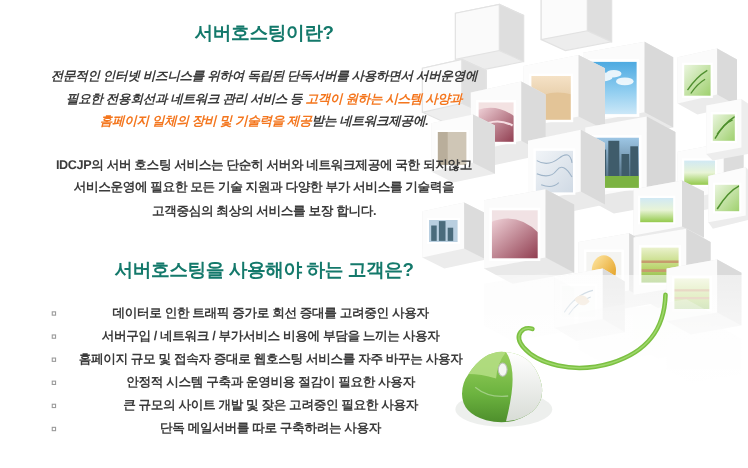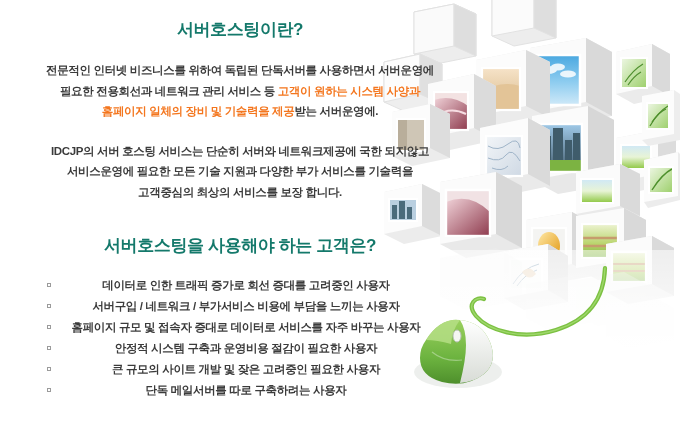--- a/index.html
+++ b/index.html
@@ -45,21 +45,21 @@
     margin: 0;
     color: #3b3b3b;
     font-size: 11.5px;
     font-weight: bold;
     line-height: 20.5px;
     letter-spacing: -0.35px;
     white-space: nowrap;
   }
   .para .hl { color: #f4761e; }
 
-  #para-1 { margin-top: 20px; }
+  #para-1 { margin-top: 20px; font-style: italic; }
   #para-2 { margin-top: 19px; }
 
   .bullet-list {
     list-style: none;
     margin: 17px;
     padding: 0;
   }
   .bullet-list li {
     position: relative;
     padding-left: 12px;
@@ -381,21 +381,21 @@
     </svg>
   </div>
 
   <div class="content">
 
     <h2 class="section-heading" id="heading-1">서버호스팅이란?</h2>
 
     <p class="para" id="para-1">
       <span>전문적인 인터넷 비즈니스를 위하여 독립된 단독서버를 사용하면서 서버운영에</span><br>
       <span>필요한 전용회선과 네트워크 관리 서비스 등 </span><span class="hl">고객이 원하는 시스템 사양과</span><br>
-      <span class="hl">홈페이지 일체의 장비 및 기술력을 제공</span><span>받는 서버운영에.</span>
+      <span class="hl">홈페이지 일체의 장비 및 기술력을 제공</span><span>받는 네트워크제공에.</span>
     </p>
 
     <p class="para" id="para-2">
       <span>IDCJP의 서버 호스팅 서비스는 단순히 서버와 네트워크제공에 국한 되지않고</span><br>
       <span>서비스운영에 필요한 모든 기술 지원과 다양한 부가 서비스를 기술력을</span><br>
       <span>고객중심의 최상의 서비스를 보장 합니다.</span>
     </p>
 
     <h2 class="section-heading" id="heading-2" style="margin-top:34px;">서버호스팅을 사용해야 하는 고객은?</h2>
 
@@ -403,21 +403,21 @@
       <li>
         <span class="marker"></span>
         <span>데이터로 인한 트래픽 증가로 회선 증대를 고려중인 사용자</span>
       </li>
       <li>
         <span class="marker"></span>
         <span>서버구입 / 네트워크 / 부가서비스 비용에 부담을 느끼는 사용자</span>
       </li>
       <li>
         <span class="marker"></span>
-        <span>홈페이지 규모 및 접속자 증대로 데이터로 서비스를 자주 바꾸는 사용자</span>
+        <span>홈페이지 규모 및 접속자 증대로 웹호스팅 서비스를 자주 바꾸는 사용자</span>
       </li>
       <li>
         <span class="marker"></span>
         <span>안정적 시스템 구축과 운영비용 절감이 필요한 사용자</span>
       </li>
       <li>
         <span class="marker"></span>
         <span>큰 규모의 사이트 개발 및 잦은 고려중인 필요한 사용자</span>
       </li>
       <li>

